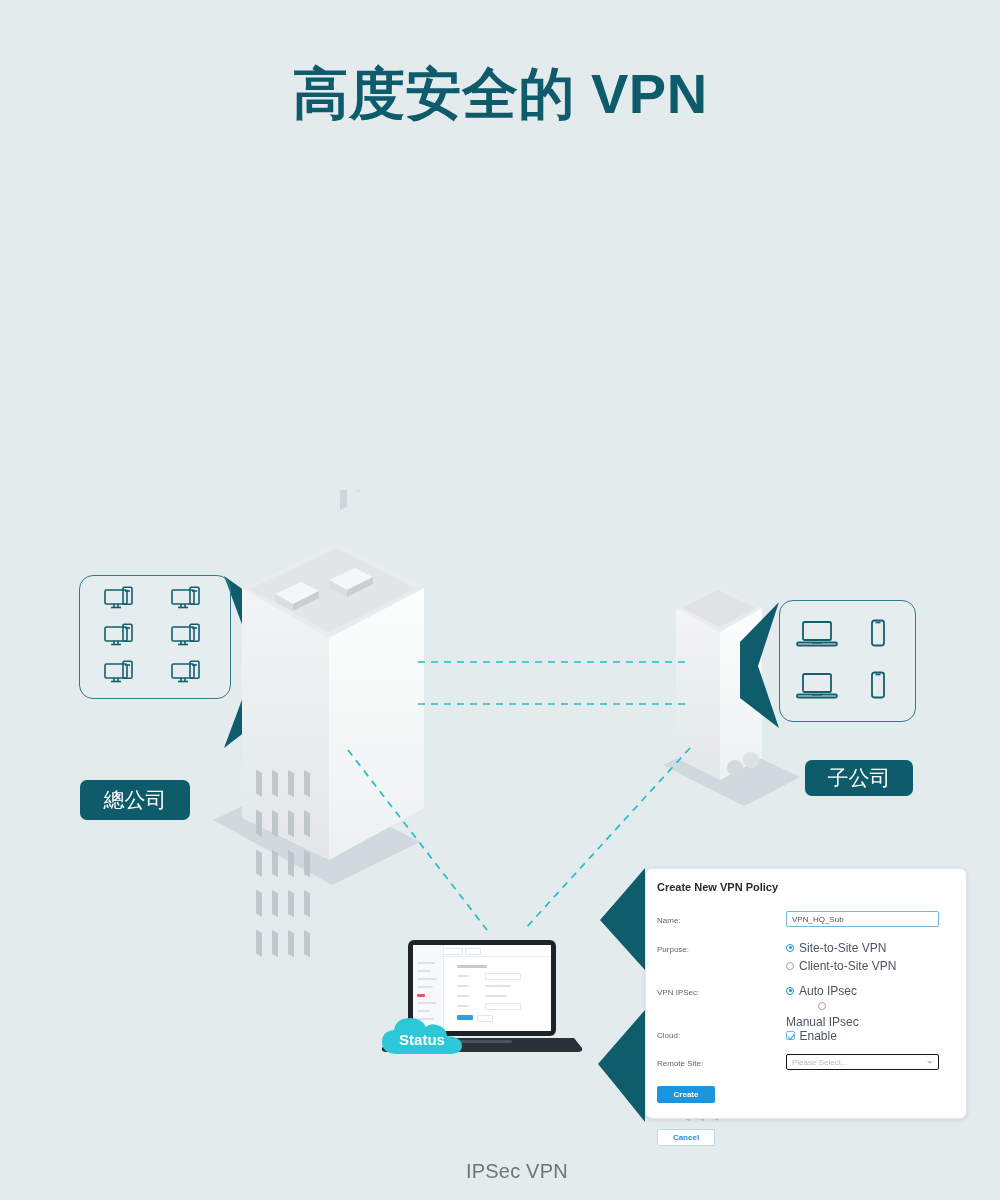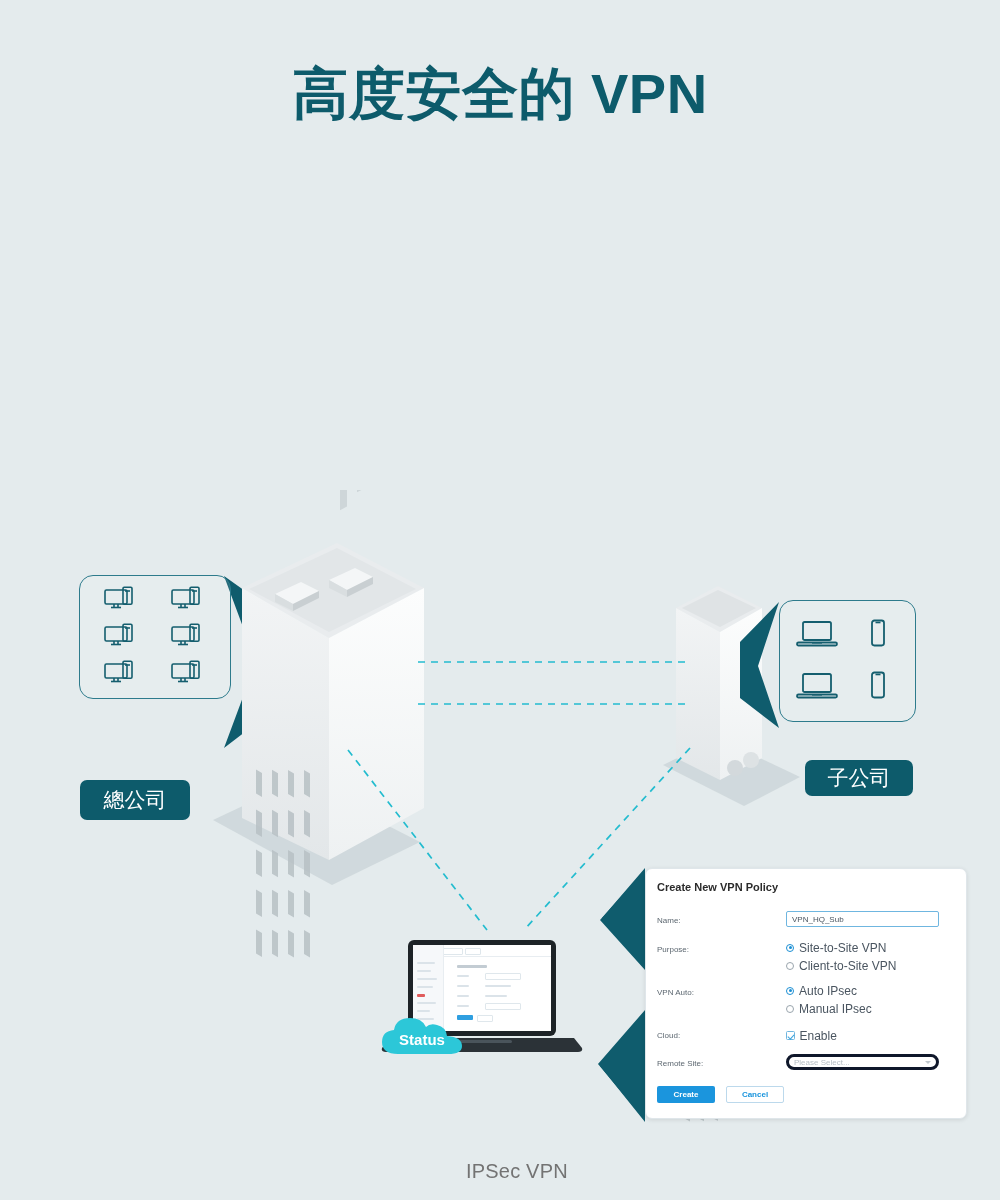--- a/index.html
+++ b/index.html
@@ -73,21 +73,21 @@
     position:absolute;left:11px;top:12px;font-size:11px;font-weight:700;color:#2b2b2b;
   }
   .dlg-row{position:absolute;left:11px;font-size:8px;color:#5c6770;}
   .dlg-field{position:absolute;left:140px;text-align:center;}
   .txt-input{
     width:153px;height:16px;border:1px solid #6fb6e0;border-radius:2px;
     background:#fff;font-size:8px;color:#4a5560;padding:0 5px;box-sizing:border-box;
     display:flex;align-items:center;
   }
   .sel-input{
-    width:153px;height:16px;border:3px solid #0f172a;border-radius:8px;
+    width:153px;height:16px;border:1px solid #0f172a;border-radius:2px;
     background:#fff;font-size:8px;color:#b5bdc4;padding:0 5px;box-sizing:border-box;
     display:flex;align-items:center;justify-content:space-between;
   }
   .caret{width:0;height:0;border-left:3px solid transparent;border-right:3px solid transparent;border-top:3.5px solid #c0c8ce;}
   .radio-row{display:flex;align-items:center;gap:5px;font-size:12px;color:#4a5560;height:13px;}
   .rad{width:8px;height:8px;border-radius:50%;border:1px solid #9aa5ad;background:#fff;box-sizing:border-box;position:relative;flex:none;}
   .rad.on{border-color:#1b8fd4;}
   .rad.on::after{content:"";position:absolute;left:1.6px;top:1.6px;width:3.2px;height:3.2px;border-radius:50%;background:#1b8fd4;}
   .chk{width:8.5px;height:8.5px;border:1px solid #6fb6e0;border-radius:1.5px;background:#fff;box-sizing:border-box;position:relative;flex:none;}
   .chk::after{content:"";position:absolute;left:2px;top:0.6px;width:2.6px;height:5px;border:solid #3ba4de;border-width:0 1.3px 1.3px 0;transform:rotate(42deg);}
@@ -415,27 +415,27 @@
       <div class="radio-row">
         <span class="rad on"></span>
         <span>Site-to-Site VPN</span>
       </div>
       <div class="radio-row" style="margin-top:5px;">
         <span class="rad"></span>
         <span>Client-to-Site VPN</span>
       </div>
     </div>
 
-    <div class="dlg-row" style="top:119px;">VPN Auto:</div>
+    <div class="dlg-row" style="top:119px;">VPN IPSec:</div>
     <div class="dlg-field" style="top:115px;">
       <div class="radio-row">
         <span class="rad on"></span>
         <span>Auto IPsec</span>
       </div>
-      <div class="radio-row" style="margin-top:5px;">
+      <div class="radio-row" style="margin-top:5px;flex-direction:column;">
         <span class="rad"></span>
         <span>Manual IPsec</span>
       </div>
     </div>
 
     <div class="dlg-row" style="top:162px;">Cloud:</div>
     <div class="dlg-field" style="top:160px;">
       <div class="radio-row">
         <span class="chk"></span>
         <span>Enable</span>
@@ -443,19 +443,19 @@
     </div>
 
     <div class="dlg-row" style="top:190px;">Remote Site:</div>
     <div class="dlg-field" style="top:185px;">
       <div class="sel-input">
         <span>Please Select...</span>
         <span class="caret"></span>
       </div>
     </div>
 
-    <div style="position:absolute;left:11px;top:217px;display:flex;gap:11px;">
+    <div style="position:absolute;left:11px;top:217px;display:flex;gap:26px;flex-direction:column;">
       <div class="btn btn-primary">Create</div>
       <div class="btn btn-ghost">Cancel</div>
     </div>
   </div>
 
 </div>
 
 </body></html>

